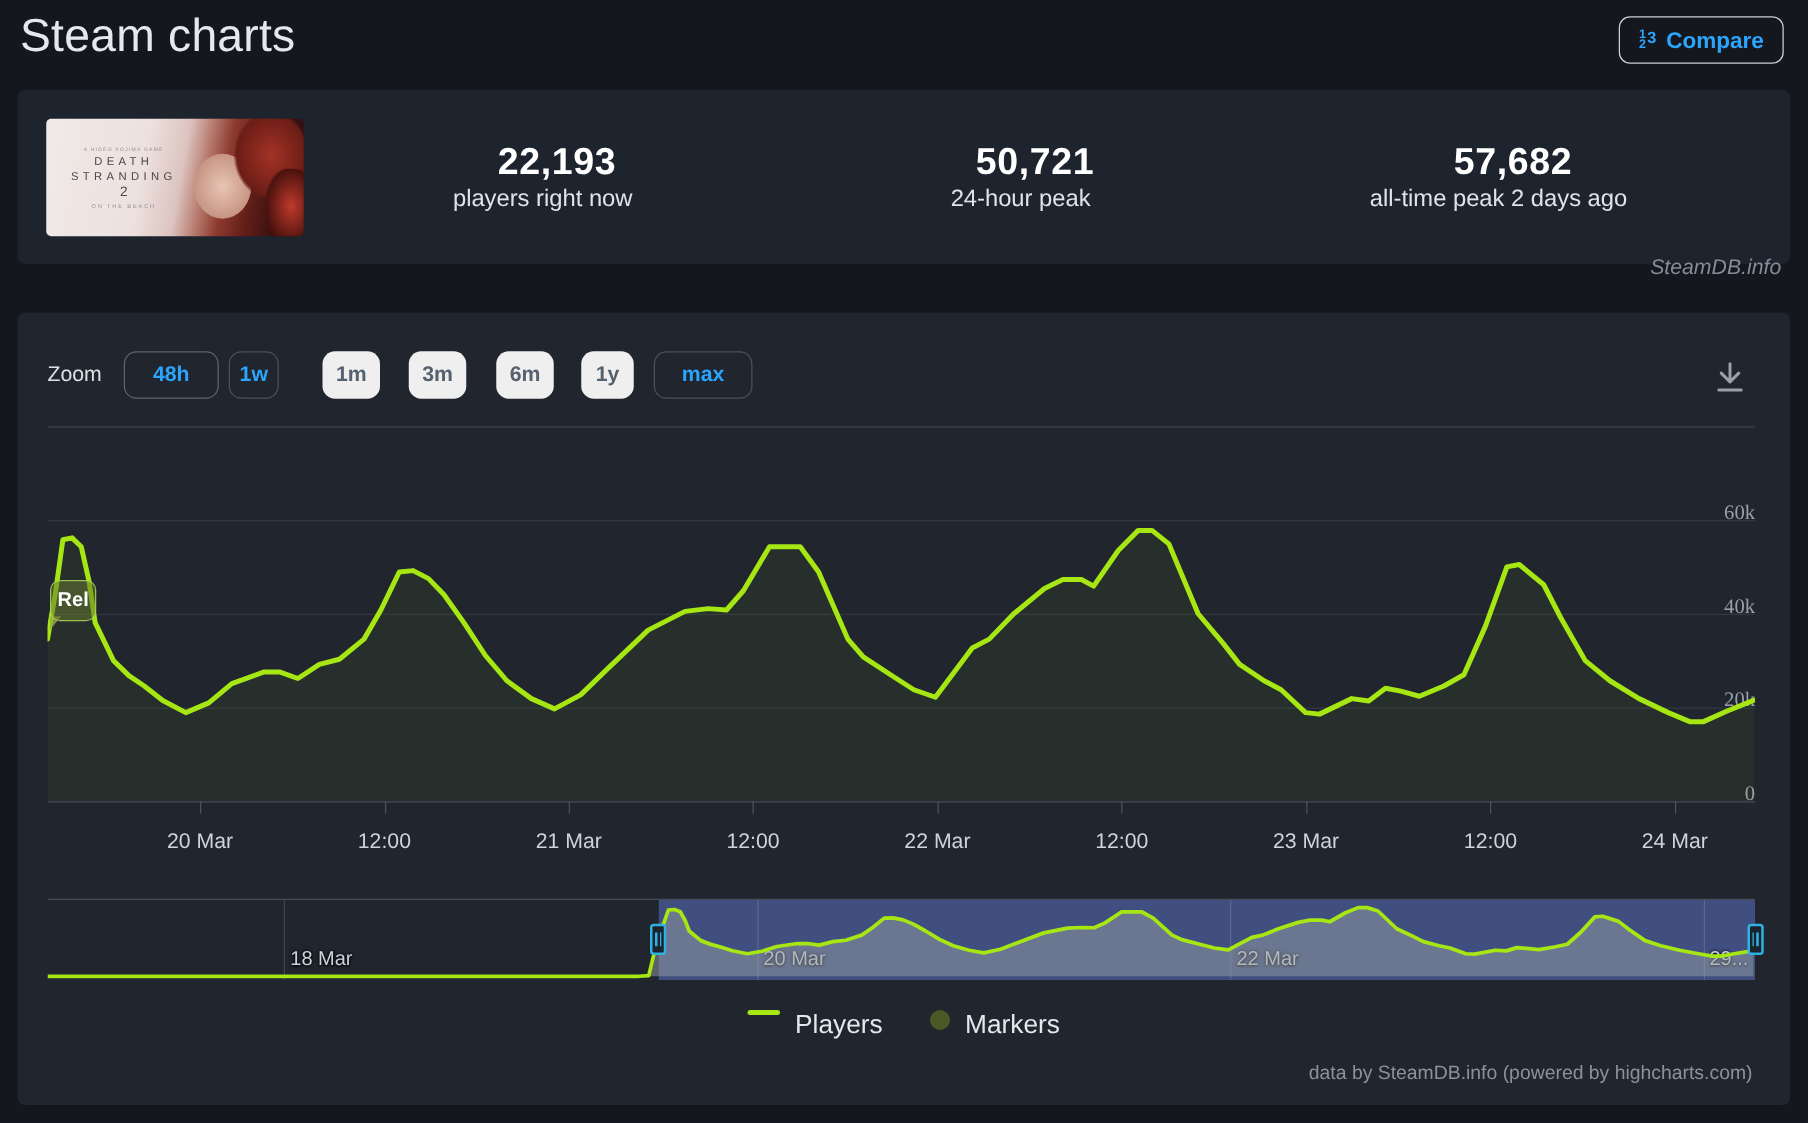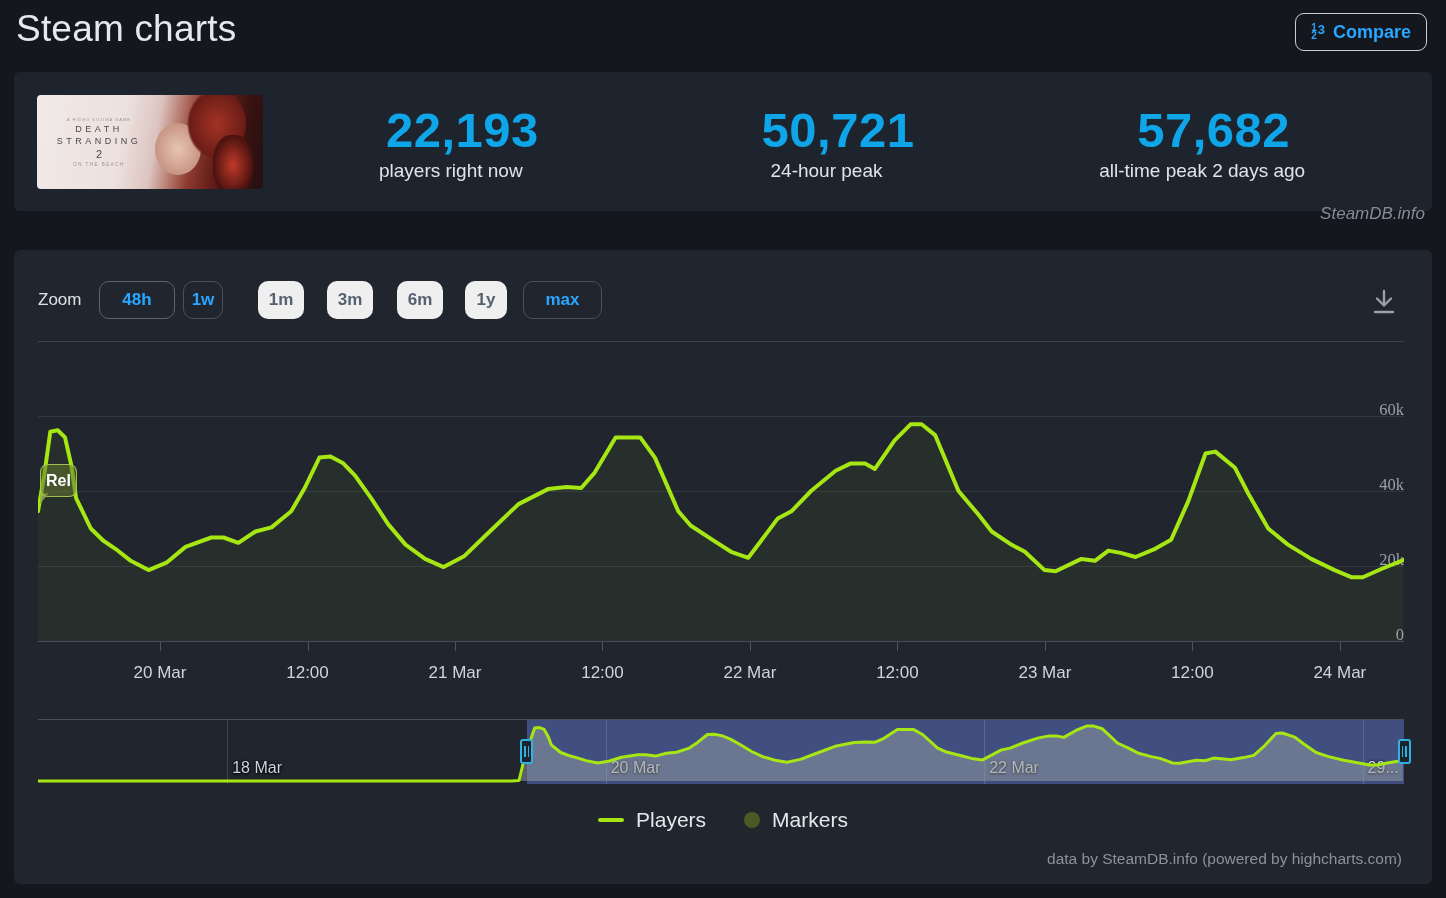--- a/index.html
+++ b/index.html
@@ -10,33 +10,33 @@
   .page-title { position:absolute; left:16px; top:8px; font-size:37px; font-weight:500; color:#e6e9ec; letter-spacing:.2px; }
   .compare-btn { position:absolute; right:19px; top:13px; height:38px; padding:0 15px; display:flex; align-items:center; gap:8px;
     border:1px solid rgba(235,240,245,.85); border-radius:9px; background:transparent; cursor:pointer; }
   .compare-label { color:#2ba6ff; font-size:18px; font-weight:bold; }
   .cmp-icon { display:flex; align-items:center; color:#2ba6ff; font-weight:bold; }
   .cmp-frac { display:flex; flex-direction:column; line-height:8px; font-size:10px; margin-right:1px; }
   .cmp-three { font-size:13px; margin-top:-6px; }
 
   
   .stats-card { position:absolute; left:14px; top:72px; width:1418px; height:139px; background:#1e242e; border-radius:6px; display:flex; align-items:center; }
-  .capsule { position:relative; width:226px; height:94px; margin-left:23px; border-radius:4px; overflow:hidden; flex:none;
+  .capsule { position:relative; width:206px; height:94px; margin-left:23px; border-radius:4px; overflow:hidden; flex:none;
     background:linear-gradient(100deg,#f1eae8 0%,#ece1de 38%,#dcc4c0 52%,#b97e72 60%,#8e3b30 68%,#641e18 78%,#3a1210 88%,#241012 100%); }
   .capsule .blob1 { position:absolute; left:118px; top:28px; width:46px; height:52px; border-radius:50%; background:radial-gradient(#e8c4b4,#c79584 70%, transparent 75%); }
   .capsule .blob2 { position:absolute; left:150px; top:-6px; width:60px; height:70px; border-radius:50%; background:radial-gradient(#a33226,#6b1d16 65%, transparent 72%); }
   .capsule .blob3 { position:absolute; left:176px; top:40px; width:40px; height:60px; border-radius:40%; background:radial-gradient(#c0392b,#4a120e 70%, transparent 78%); }
   .cap-text { position:absolute; left:8px; top:0; width:108px; height:100%; display:flex; flex-direction:column; align-items:center; justify-content:center; gap:2px; }
   .cap-kojima { font-size:4px; letter-spacing:1px; color:#9a9294; }
   .cap-death, .cap-stranding { font-size:9px; letter-spacing:3.5px; color:#4c474a; font-weight:500; }
   .cap-two { font-size:11px; color:#4c474a; }
   .cap-beach { font-size:4.5px; letter-spacing:1.5px; color:#9a9294; }
   .stats-row { flex:1; display:flex; margin-right:42px; }
   .stat { flex:1; text-align:center; }
-  .stat-value { color:#0ea5e9; font-size:49px; font-weight:bold; letter-spacing:.5px;padding-left:23px; }
+  .stat-value { color:#ffffff; font-size:30px; font-weight:bold; letter-spacing:.5px;padding-left:23px; }
   .stat-label { color:#dfe4e9; font-size:19px; margin-top:2px;text-align:center; }
 
   .watermark { position:absolute; right:21px; top:204px; color:#848d97; font-size:17px; font-style:italic; }
 
   
   .chart-card { position:absolute; left:14px; top:250px; width:1418px; height:634px; background:#20252e; border-radius:6px; overflow:hidden;padding-left:48px; }
 
   .zoom-label { position:absolute; left:24px; top:40px; color:#dde2e7; font-size:17px; }
   .rng { position:absolute; top:31px; height:38px; display:flex; align-items:center; justify-content:center; font-size:17px; font-weight:bold; border-radius:10px; cursor:pointer; }
   .rng.btn { border:1px solid #48525f; color:#2ba6ff; background:transparent; }
@@ -64,21 +64,21 @@
   .nav-sel { position:absolute; top:470px; height:64px; background:#404e80; }
   .nav-grid { position:absolute; top:470px; height:64px; width:1px; background:rgba(255,255,255,.14); }
   #nav-svg { position:absolute; left:24px; top:469px; }
   .nav-label { position:absolute; top:509px; color:#ccd3dd; font-size:16px; text-shadow:0 1px 2px #000, 0 0 3px #000; }
   .nav-handle { position:absolute; top:489px; width:13px; height:25px; border:2px solid #2fb2e2; border-radius:3px; background:#1d232d;
     display:flex; align-items:center; justify-content:center; gap:2px; cursor:ew-resize; }
   .nav-handle i { display:block; width:1.5px; height:11px; background:#2fb2e2; }
 
   
   .legend { position:absolute; left:0; top:558px; width:100%; display:flex; justify-content:center; gap:38px; }
-  .legend-item { display:flex; align-items:center; gap:12px; cursor:pointer; }
+  .legend-item { display:flex; gap:12px; cursor:pointer; }
   .legend-text { color:#e3e8ec; font-size:21px; }
   .sw-line { width:26px; height:4px; border-radius:2px; }
   .sw-circle { width:16px; height:16px; border-radius:50%; }
   .credits { position:absolute; right:30px; top:600px; color:#8b929c; font-size:15.5px; }
 </style>
 </head>
 <body>
 
 <div class="topbar">
   <div class="page-title">Steam charts</div>

